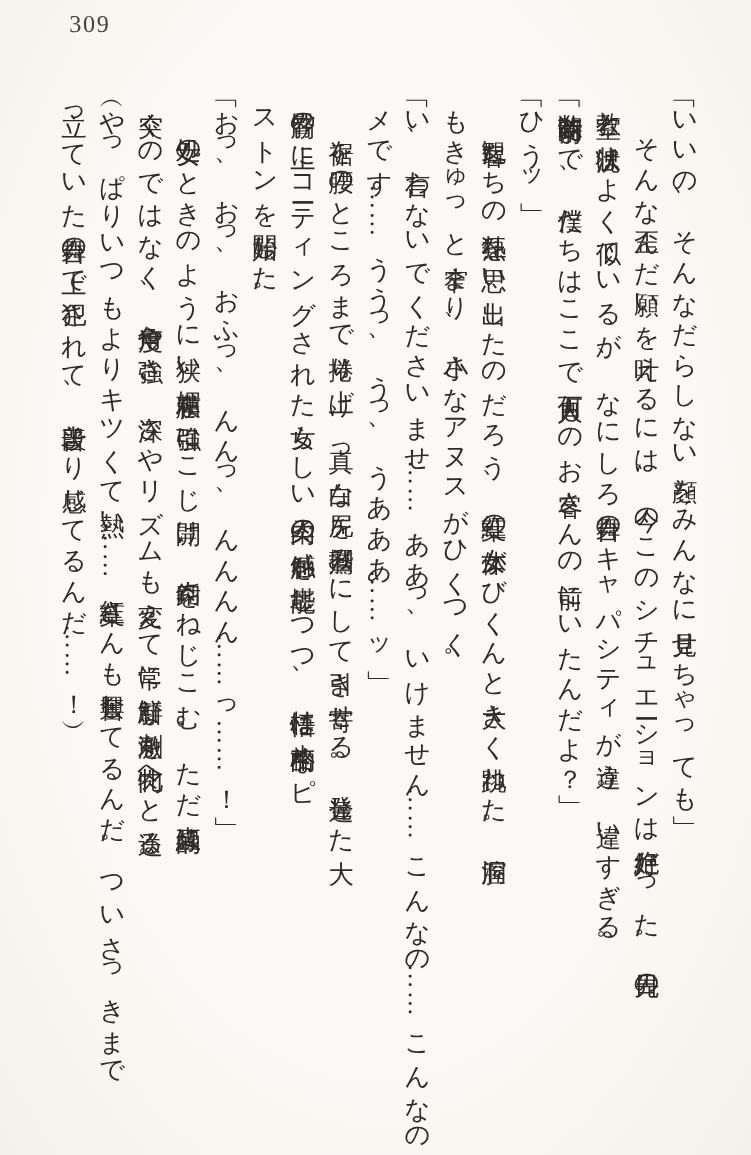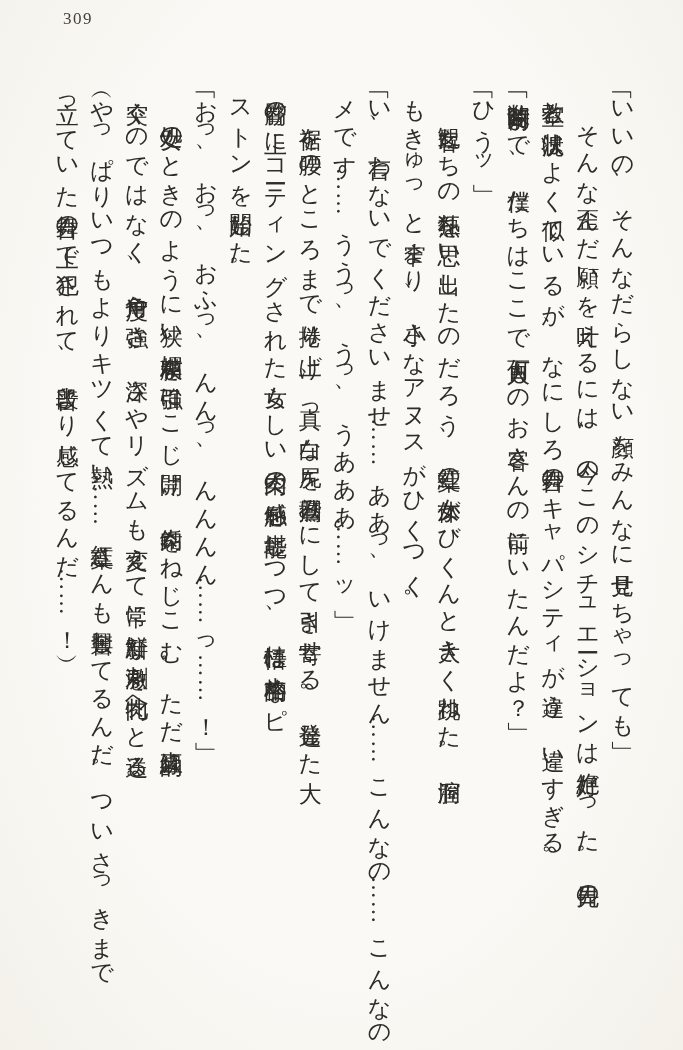--- a/index.html
+++ b/index.html
@@ -12,21 +12,21 @@
     position: relative;
     overflow: hidden;
     background: #f8f7f2;
     background-image: radial-gradient(ellipse at 50% 45%, #faf9f5 60%, #f3f1ea 100%);
     font-family: "Liberation Serif", "DejaVu Serif", serif;
   }
   .page-number {
     position: absolute;
     top: 9px;
     left: 63px;
-    font-size: 17px;
+    font-size: 22px;
     color: #45423c;
     letter-spacing: 1.5px;
   }
   .text-block {
     position: absolute;
     top: 84px;
     right: 44px;
     height: 970px;
     writing-mode: vertical-rl;
     text-orientation: mixed;

